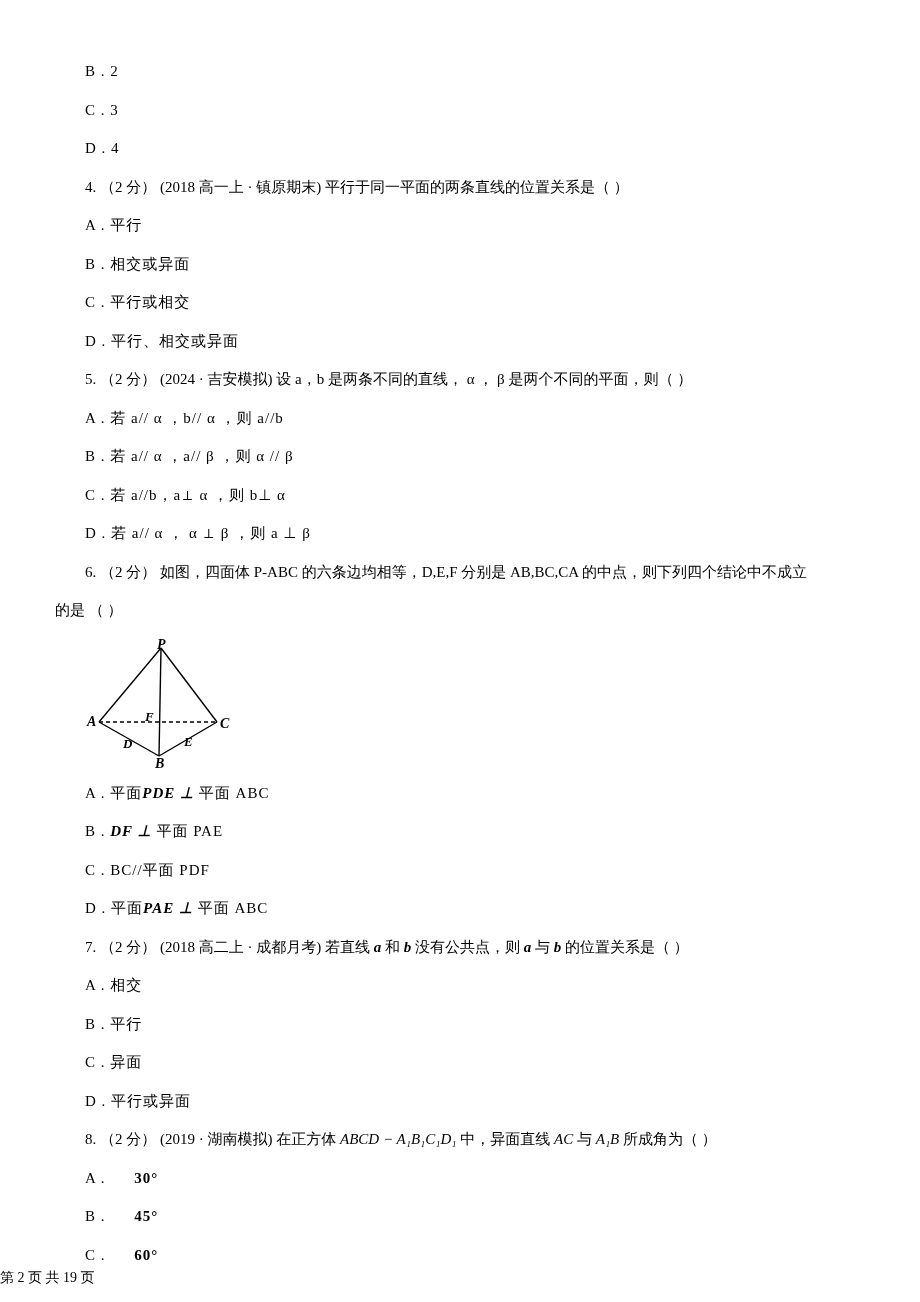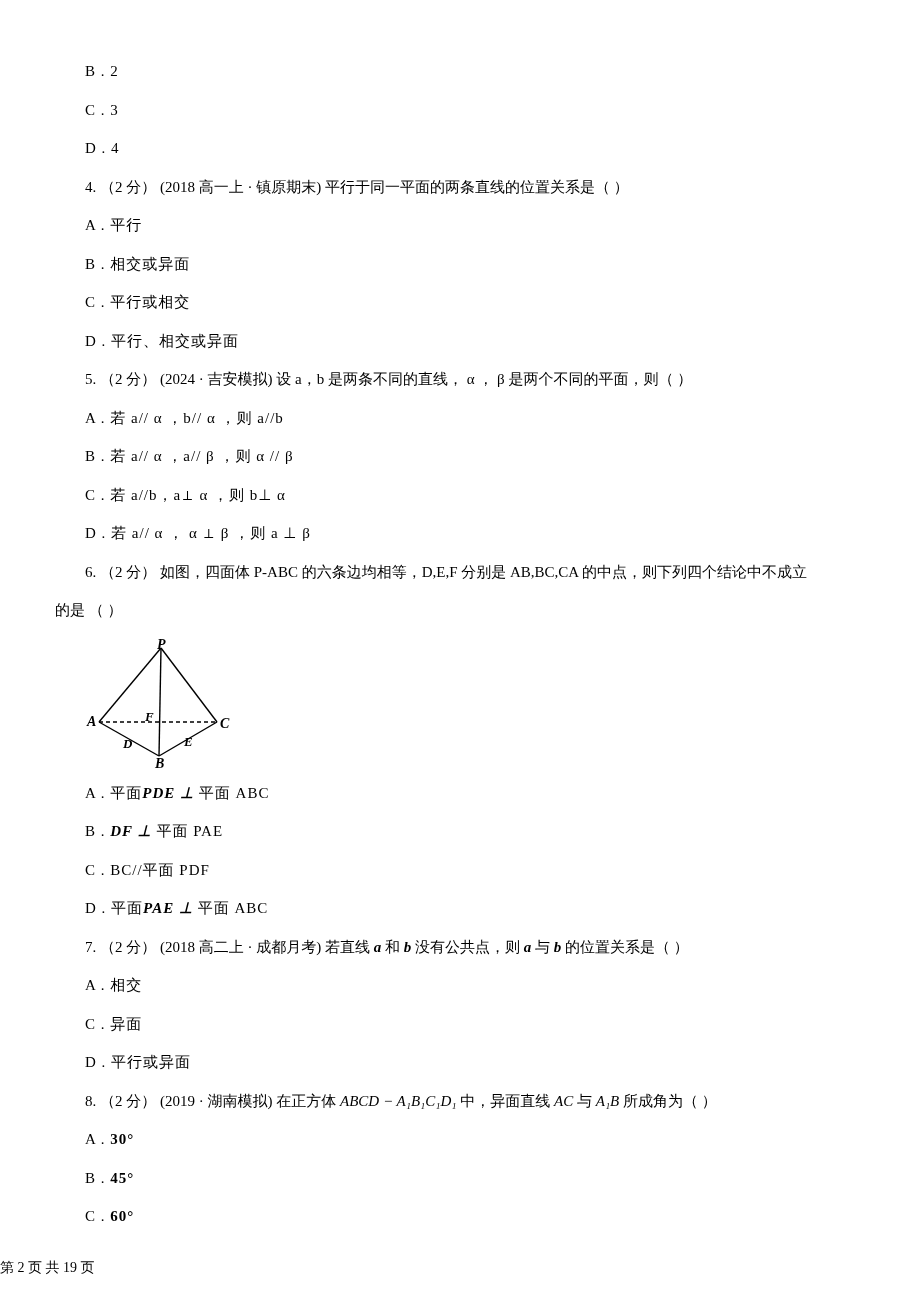--- a/index.html
+++ b/index.html
@@ -29,20 +29,21 @@
   .letter {
     letter-spacing: 1px;
   }
   .math-i {
     font-style: italic;
     font-family: "Times New Roman", serif;
   }
   .math-perp {
     font-weight: bold;
     font-family: "Times New Roman", serif;
+    margin-left: 24px;
   }
   .math-bi {
     font-style: italic;
     font-weight: bold;
     font-family: "Times New Roman", serif;
   }
   .figure {
     margin: 6px 0 14px 30px;
     width: 150px;
     height: 130px;
@@ -112,20 +113,21 @@
   </p>
   <p class="line letter"><span>C .  BC//平面 PDF</span></p>
   <p class="line letter">
     <span>D .  平面</span><span class="math-bi">PAE ⊥ </span><span>平面 ABC</span>
   </p>
 
   <p class="line">
     <span>7.  （2 分）  (2018 高二上 · 成都月考)  若直线  </span><span class="math-bi">a</span><span> 和  </span><span class="math-bi">b</span><span>  没有公共点，则  </span><span class="math-bi">a</span><span> 与  </span><span class="math-bi">b</span><span>  的位置关系是（      ）</span>
   </p>
   <p class="line letter"><span>A .  相交</span></p>
+  <p class="line letter"><span>B .  平行</span></p>
   <p class="line letter"><span>C .  异面</span></p>
   <p class="line letter"><span>D .  平行或异面</span></p>
 
   <p class="line">
     <span>8.  （2 分）  (2019 · 湖南模拟)  在正方体  </span><span class="math-i">ABCD − A₁B₁C₁D₁</span><span>  中，异面直线  </span><span class="math-i">AC</span><span>   与  </span><span class="math-i">A₁B</span><span>   所成角为（      ）</span>
   </p>
   <p class="line letter">
     <span>A .  </span><span class="math-perp">30°</span>
   </p>
   <p class="line letter">

